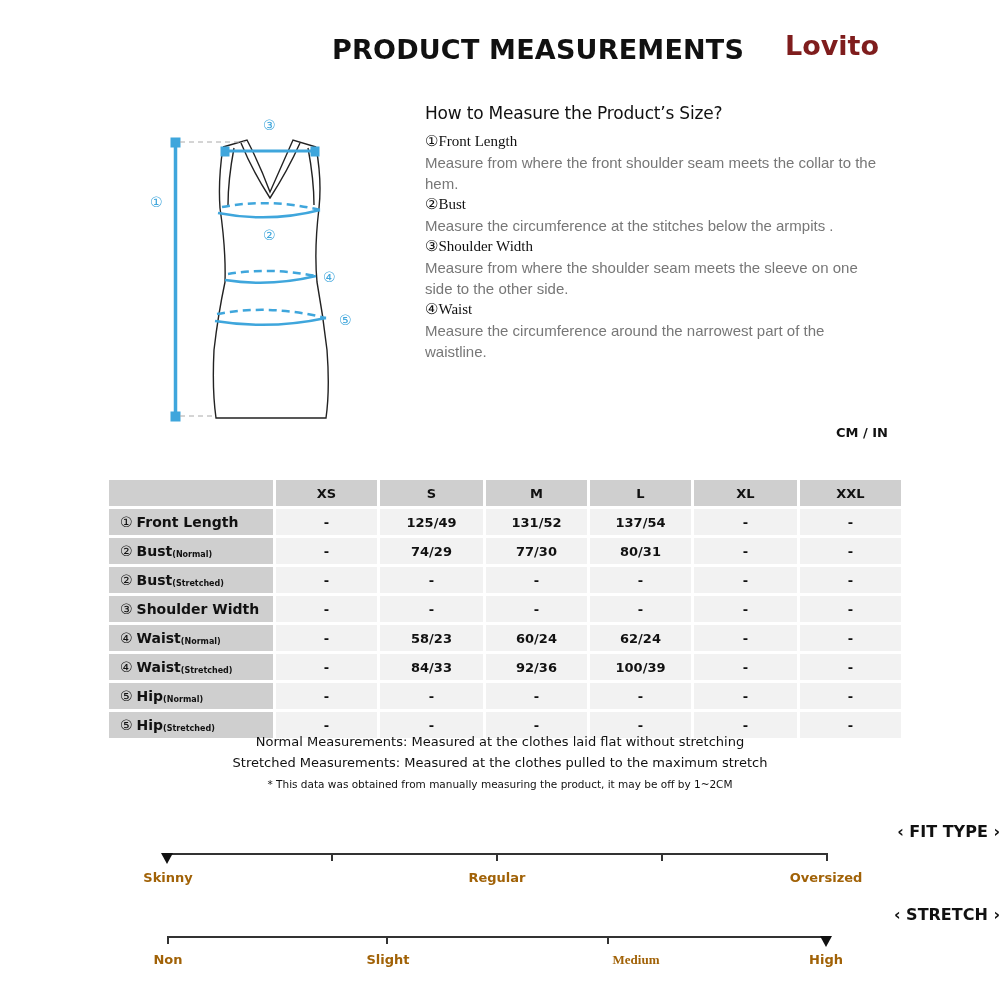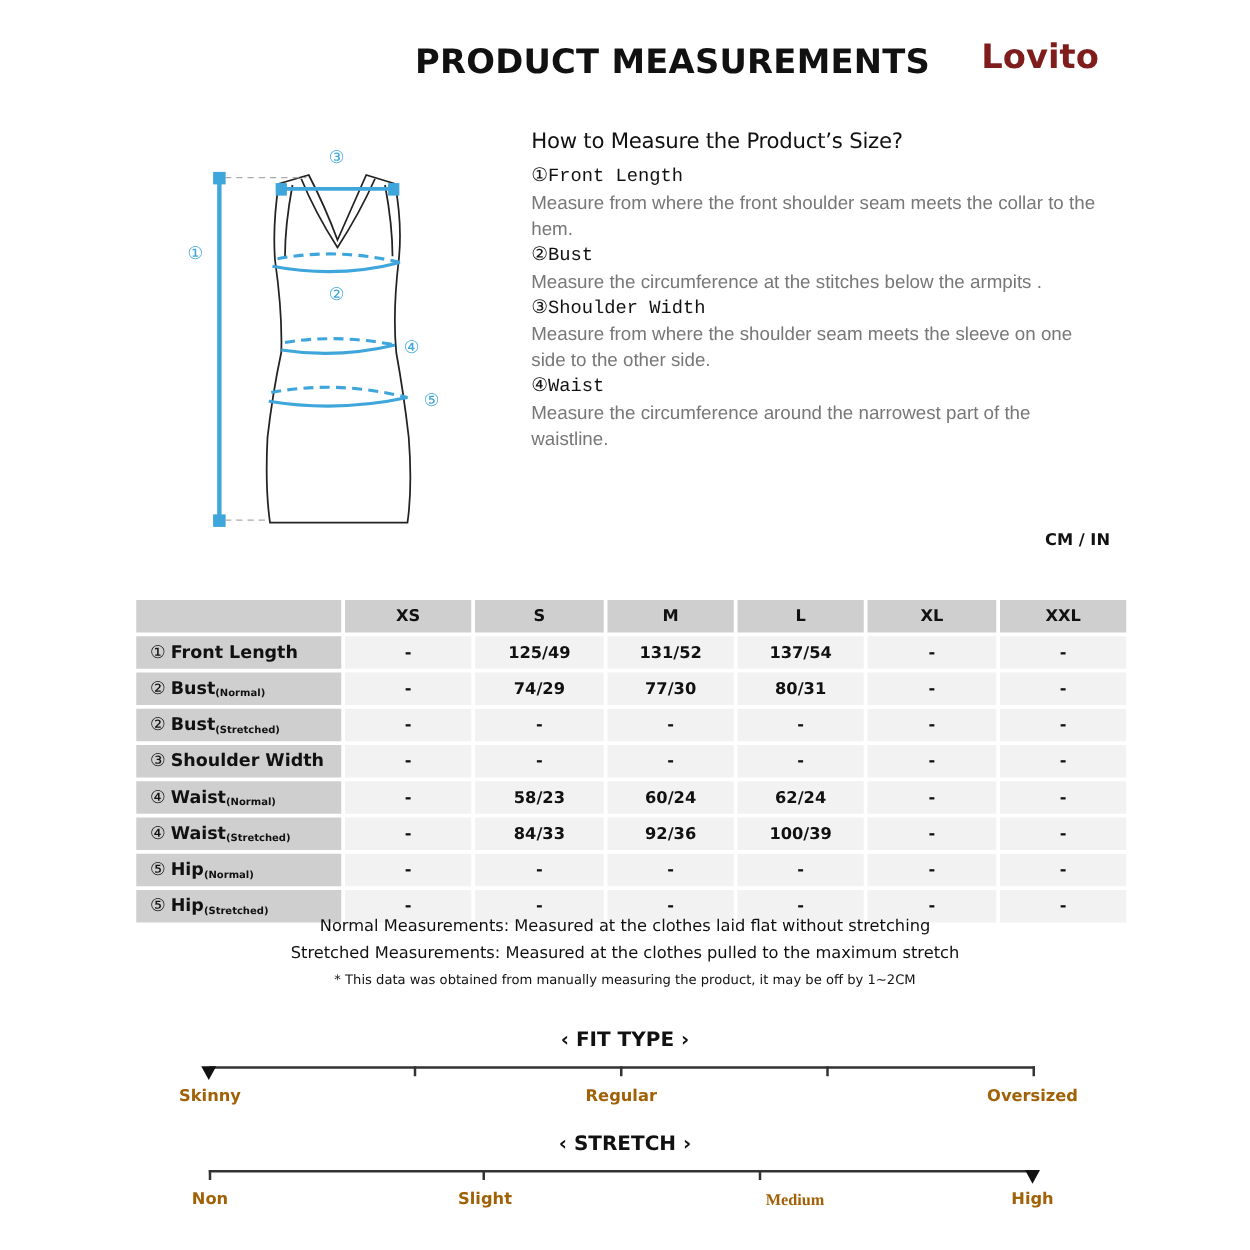--- a/index.html
+++ b/index.html
@@ -18,21 +18,21 @@
   }
 
   .diagram { position: absolute; left: 130px; top: 110px; width: 250px; height: 320px; }
 
   .howto { position: absolute; left: 425px; top: 103px; width: 460px; }
   .howto-title {
     font-family: "DejaVu Sans", sans-serif; font-size: 17px; color: #111;
     margin-bottom: 8px; letter-spacing: -0.2px;
   }
   .m-item-head {
-    font-family: Liberation Mono, monospace; font-size: 15px; color: #111;
+    font-family: Liberation Serif, serif; font-size: 15px; color: #111;
     line-height: 21px;
   }
   .m-item-desc {
     font-family: "Liberation Sans", sans-serif; font-size: 15px; color: #777;
     line-height: 21px;
   }
 
   .unit {
     position: absolute; right: 112px; top: 425px;
     font-family: "DejaVu Sans", sans-serif; font-weight: bold; font-size: 13px; color: #111;
@@ -53,21 +53,21 @@
   .cell.label { background: #cfcfcf; justify-content: flex-start; padding-left: 11px; font-weight: normal; font-size: 14px; }
   .cell.label .lbl-main { font-weight: bold; }
   .cell.label .lbl-sub { font-size: 8px; font-weight: bold; position: relative; top: 3px; }
   .cell.label .lbl-num { font-weight: normal; margin-right: 4px; }
 
   .notes { position: absolute; left: 0; top: 731px; width: 1000px; text-align: center; }
   .note-line { font-family: "DejaVu Sans", sans-serif; font-size: 13px; color: #111; line-height: 21px; }
   .note-small { font-family: "DejaVu Sans", sans-serif; font-size: 10.5px; color: #111; margin-top: 5px; }
 
   .scale-title {
-    position: absolute; width: 1000px; text-align: center;
+    position: absolute; width: 1000px; text-align: right;
     font-family: "DejaVu Sans", sans-serif; font-weight: bold; font-size: 16px; color: #111;
   }
   .scale-line { position: absolute; height: 2px; background: #333; }
   .tick { position: absolute; width: 2px; height: 8px; background: #333; }
   .marker {
     position: absolute; width: 0; height: 0;
     border-left: 6px solid transparent; border-right: 6px solid transparent;
     border-top: 11px solid #111;
   }
   .scale-label {

